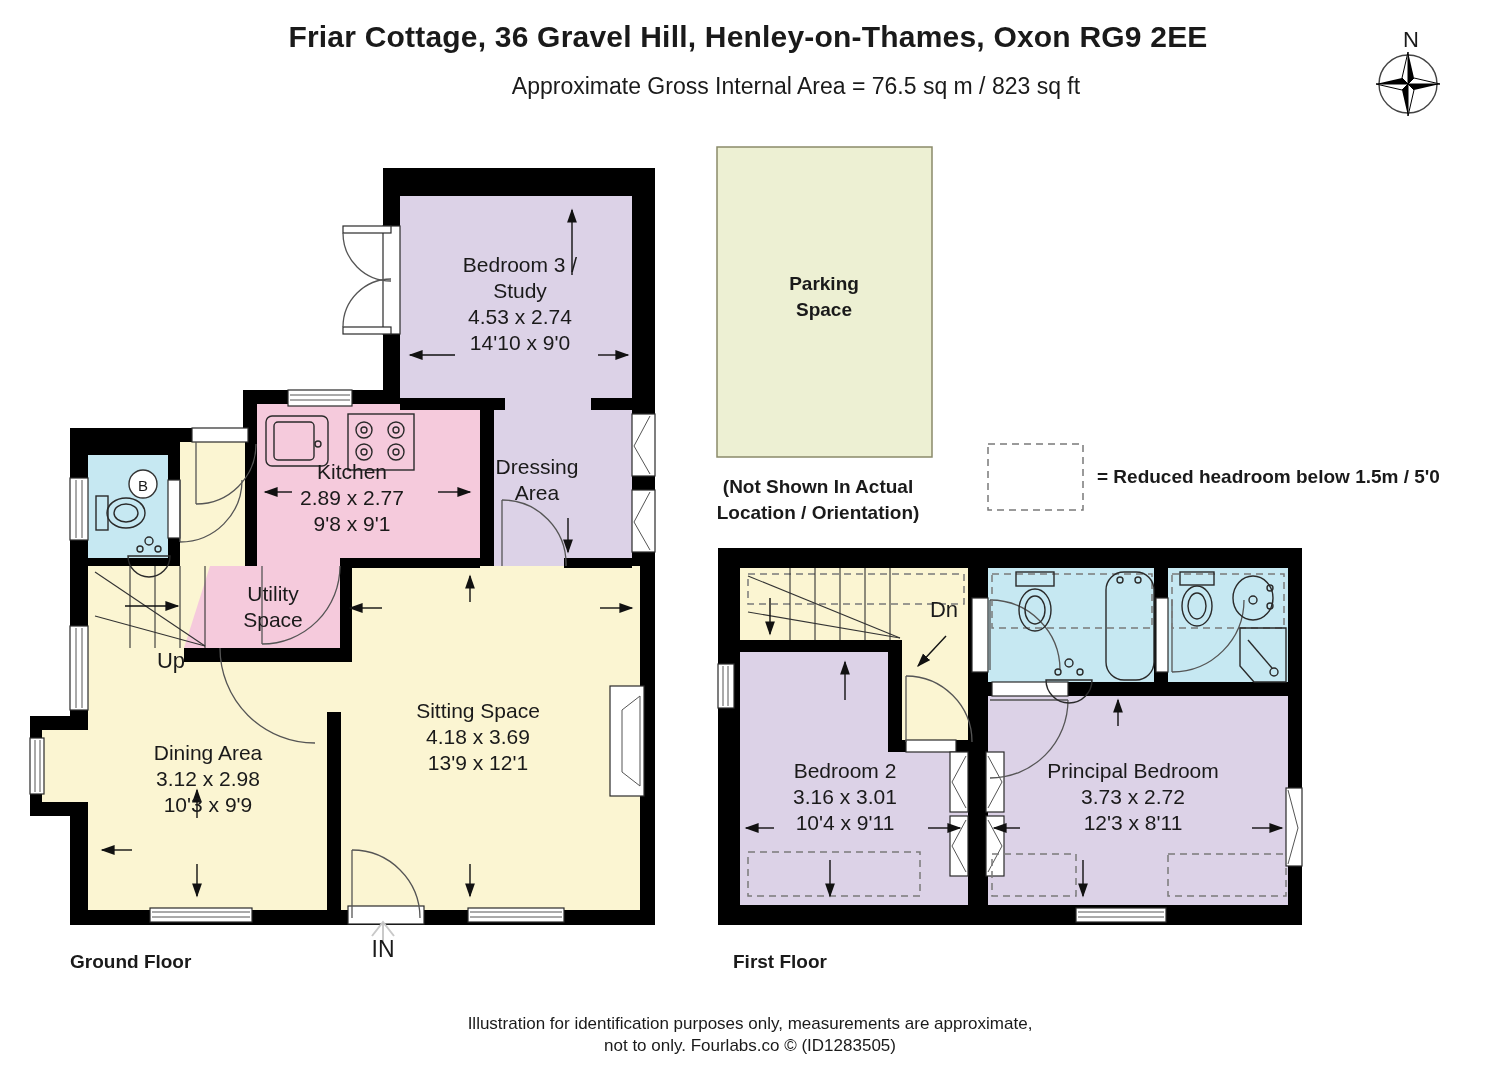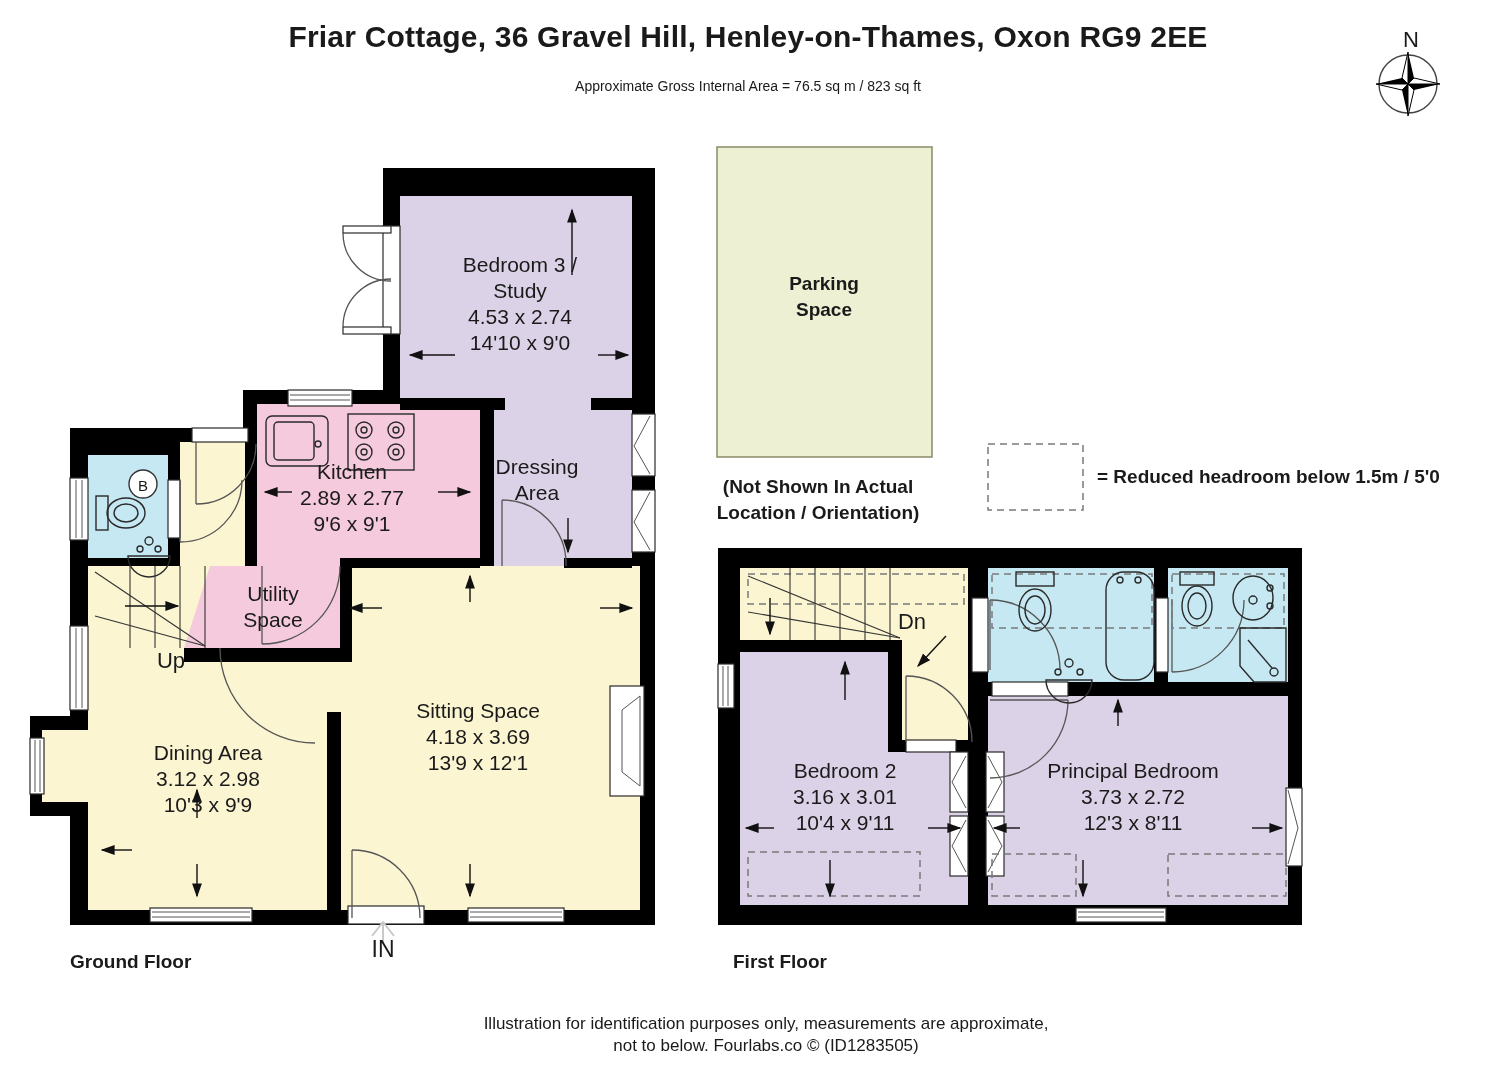--- a/index.html
+++ b/index.html
@@ -3,24 +3,24 @@
 <meta charset="utf-8">
 <style>
   html,body{margin:0;padding:0;background:#fff;}
   .page{position:relative;width:1495px;height:1080px;background:#ffffff;
         font-family:"Liberation Sans",sans-serif;color:#111;overflow:hidden;}
   svg.plan{position:absolute;left:0;top:0;}
   .lbl{position:absolute;transform:translate(-50%,-50%);text-align:center;white-space:nowrap;color:#1a1a1a;}
   .lbl .ln{display:block;}
   .la{transform:translate(0,-50%);text-align:left;}
   .title{font-size:30px;font-weight:bold;letter-spacing:.2px;}
-  .subtitle{font-size:14px;}
+  .subtitle{font-size:23px;margin-left:48px;}
   .room{font-size:21px;line-height:26px;}
   .floorlbl{font-size:19px;font-weight:bold;}
-  .small{font-size:17px;line-height:22px;margin-left:16px;}
+  .small{font-size:17px;line-height:22px;}
   .note{font-size:19px;line-height:26px;font-weight:bold;}
   .stairlbl{font-size:22px;}
   .inlbl{font-size:23px;}
   .blbl{font-size:15px;}
   .nlbl{font-size:22px;}
   
   .fx{fill:none;stroke:#2a2a2a;stroke-width:1.4;}
   .w{fill:#fff;stroke:#2a2a2a;stroke-width:1.2;}
   .door{fill:none;stroke:#555;stroke-width:1.3;}
   .stair{fill:none;stroke:#333;stroke-width:1.1;}
@@ -372,52 +372,52 @@
   <span class="ln">4.53 x 2.74</span>
   <span class="ln">14'10 x 9'0</span>
 </div>
 <div class="lbl room" style="left:537px;top:480px;">
   <span class="ln">Dressing</span>
   <span class="ln">Area</span>
 </div>
 <div class="lbl room" style="left:352px;top:498px;">
   <span class="ln">Kitchen</span>
   <span class="ln">2.89 x 2.77</span>
-  <span class="ln">9'6 x 9'1</span>
+  <span class="ln">9'8 x 9'1</span>
 </div>
 <div class="lbl room" style="left:228px;top:607px;margin-left:45px;">
   <span class="ln">Utility</span>
   <span class="ln">Space</span>
 </div>
 <div class="lbl stairlbl" style="left:127px;top:661px;margin-left:44px;">Up</div>
 <div class="lbl room" style="left:208px;top:779px;">
   <span class="ln">Dining Area</span>
   <span class="ln">3.12 x 2.98</span>
   <span class="ln">10'3 x 9'9</span>
 </div>
 <div class="lbl room" style="left:478px;top:737px;">
   <span class="ln">Sitting Space</span>
   <span class="ln">4.18 x 3.69</span>
   <span class="ln">13'9 x 12'1</span>
 </div>
 <div class="lbl blbl" style="left:143px;top:485px;">B</div>
 <div class="lbl inlbl" style="left:383px;top:949px;">IN</div>
 <div class="lbl la floorlbl" style="left:70px;top:962px;">Ground Floor</div>
 
-<div class="lbl stairlbl" style="left:912px;top:610px;margin-top:12px;">Dn</div>
+<div class="lbl stairlbl" style="left:944px;top:610px;">Dn</div>
 <div class="lbl room" style="left:845px;top:797px;">
   <span class="ln">Bedroom 2</span>
   <span class="ln">3.16 x 3.01</span>
   <span class="ln">10'4 x 9'11</span>
 </div>
 <div class="lbl room" style="left:1133px;top:797px;">
   <span class="ln">Principal Bedroom</span>
   <span class="ln">3.73 x 2.72</span>
   <span class="ln">12'3 x 8'11</span>
 </div>
 <div class="lbl la floorlbl" style="left:733px;top:962px;">First Floor</div>
 
 <div class="lbl small" style="left:750px;top:1035px;">
   <span class="ln">Illustration for identification purposes only, measurements are approximate,</span>
-  <span class="ln">not to below. Fourlabs.co © (ID1283505)</span>
+  <span class="ln">not to only. Fourlabs.co © (ID1283505)</span>
 </div>
 
 </div>
 
 </body></html>

